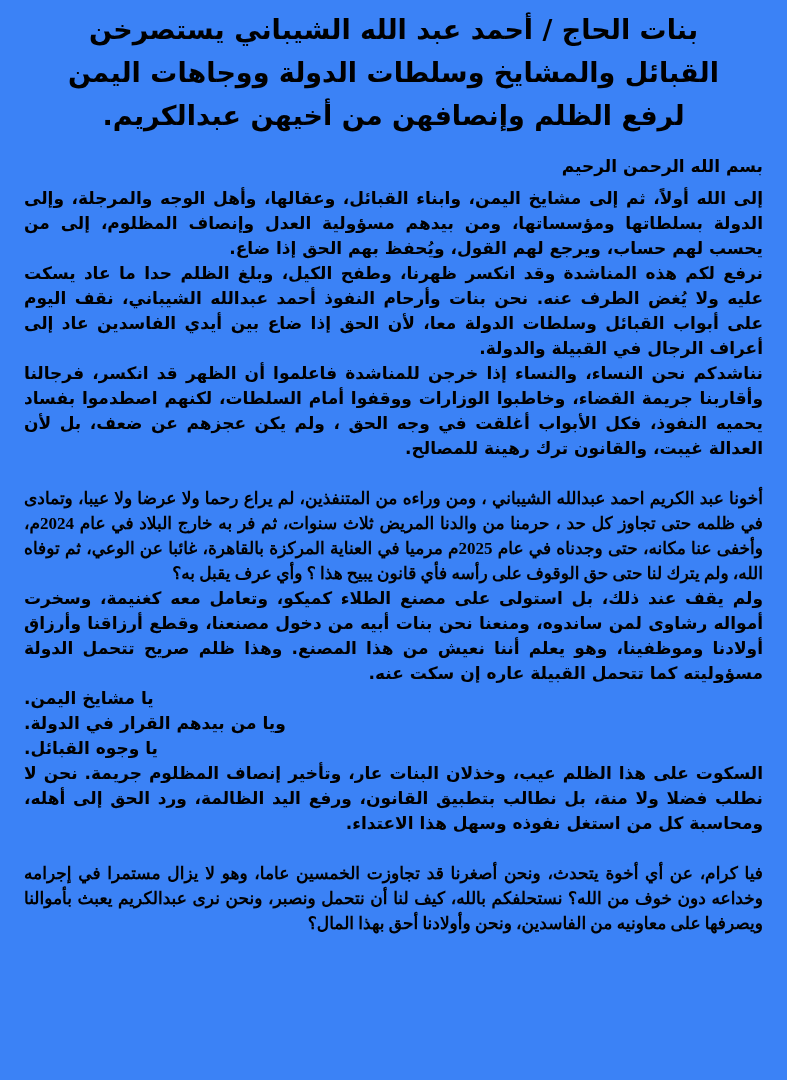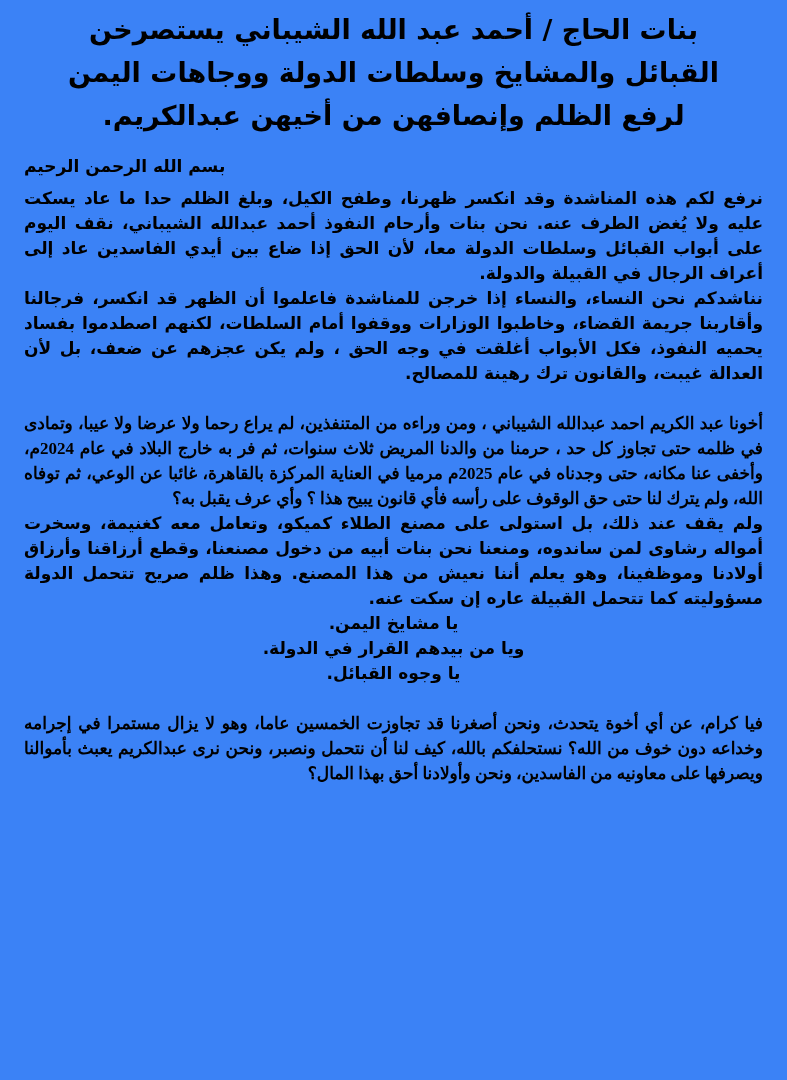--- a/index.html
+++ b/index.html
@@ -22,53 +22,55 @@
   }
   .doc-title {
     font-size: 27px;
     line-height: 1.6;
     font-weight: 900;
     text-align: center;
     margin: 2px 6px 10px 6px;
     text-wrap: balance;
   }
   .basmala {
-    text-align: left;
+    text-align: right;
     font-size: 17px;
     margin: 18px 0 10px 0;
   }
   p.para {
     margin: 0;
     font-size: 17px;
     line-height: 25px;
     text-align: justify;
     text-justify: inter-word;
   }
   p.voc {
     margin: 0;
     font-size: 17px;
     line-height: 25px;
-    text-align: center;
+    text-align: left;
   }
   .gap-before {
     margin-top: 25px !important;
     font-family: Liberation Serif, serif;
   }
 </style>
 </head>
 <body>
 
 <div class="page">
 
   <h1 class="doc-title">بنات الحاج / أحمد عبد الله الشيباني يستصرخن القبائل والمشايخ وسلطات الدولة ووجاهات اليمن لرفع الظلم وإنصافهن من أخيهن عبدالكريم.</h1>
 
   <div class="basmala">بسم الله الرحمن الرحيم</div>
 
+  <p class="para">إلى الله أولاً، ثم إلى مشايخ اليمن، وابناء القبائل، وعقالها، وأهل الوجه والمرجلة، وإلى الدولة بسلطاتها ومؤسساتها، ومن بيدهم مسؤولية العدل وإنصاف المظلوم، إلى من يحسب لهم حساب، ويرجع لهم القول، ويُحفظ بهم الحق إذا ضاع.</p>
   <p class="para">نرفع لكم هذه المناشدة وقد انكسر ظهرنا، وطفح الكيل، وبلغ الظلم حدا ما عاد يسكت عليه ولا يُغض الطرف عنه. نحن بنات وأرحام النفوذ أحمد عبدالله الشيباني، نقف اليوم على أبواب القبائل وسلطات الدولة معا، لأن الحق إذا ضاع بين أيدي الفاسدين عاد إلى أعراف الرجال في القبيلة والدولة.</p>
   <p class="para">نناشدكم نحن النساء، والنساء إذا خرجن للمناشدة فاعلموا أن الظهر قد انكسر، فرجالنا وأقاربنا جريمة القضاء، وخاطبوا الوزارات ووقفوا أمام السلطات، لكنهم اصطدموا بفساد يحميه النفوذ، فكل الأبواب أغلقت في وجه الحق ، ولم يكن عجزهم عن ضعف، بل لأن العدالة غيبت، والقانون ترك رهينة للمصالح.</p>
   <p class="para gap-before">أخونا عبد الكريم احمد عبدالله الشيباني ، ومن وراءه من المتنفذين، لم يراع رحما ولا عرضا ولا عيبا، وتمادى في ظلمه حتى تجاوز كل حد ، حرمنا من والدنا المريض ثلاث سنوات، ثم فر به خارج البلاد في عام 2024م، وأخفى عنا مكانه، حتى وجدناه في عام 2025م مرميا في العناية المركزة بالقاهرة، غائبا عن الوعي، ثم توفاه الله، ولم يترك لنا حتى حق الوقوف على رأسه فأي قانون يبيح هذا ؟ وأي عرف يقبل به؟</p>
   <p class="para">ولم يقف عند ذلك، بل استولى على مصنع الطلاء كميكو، وتعامل معه كغنيمة، وسخرت أمواله رشاوى لمن ساندوه، ومنعنا نحن بنات أبيه من دخول مصنعنا، وقطع أرزاقنا وأرزاق أولادنا وموظفينا، وهو يعلم أننا نعيش من هذا المصنع. وهذا ظلم صريح تتحمل الدولة مسؤوليته كما تتحمل القبيلة عاره إن سكت عنه.</p>
   <p class="voc">يا مشايخ اليمن.</p>
   <p class="voc">ويا من بيدهم القرار في الدولة.</p>
   <p class="voc">يا وجوه القبائل.</p>
+  <p class="para">السكوت على هذا الظلم عيب، وخذلان البنات عار، وتأخير إنصاف المظلوم جريمة. نحن لا نطلب فضلا ولا منة، بل نطالب بتطبيق القانون، ورفع اليد الظالمة، ورد الحق إلى أهله، ومحاسبة كل من استغل نفوذه وسهل هذا الاعتداء.</p>
   <p class="para gap-before">فيا كرام، عن أي أخوة يتحدث، ونحن أصغرنا قد تجاوزت الخمسين عاما، وهو لا يزال مستمرا في إجرامه وخداعه دون خوف من الله؟ نستحلفكم بالله، كيف لنا أن نتحمل ونصبر، ونحن نرى عبدالكريم يعبث بأموالنا ويصرفها على معاونيه من الفاسدين، ونحن وأولادنا أحق بهذا المال؟</p>
 
 </div>
 
 </body></html>

